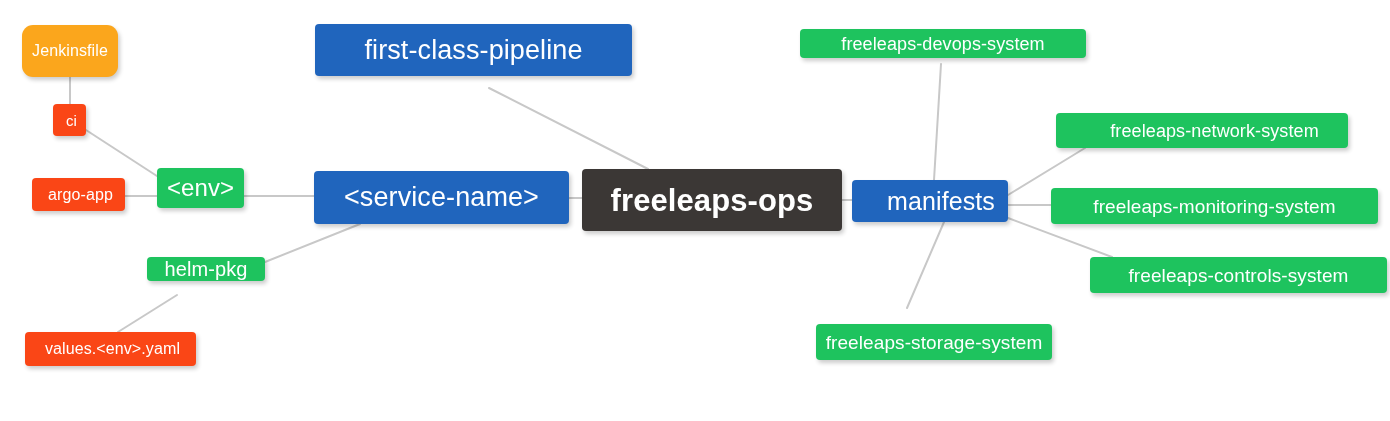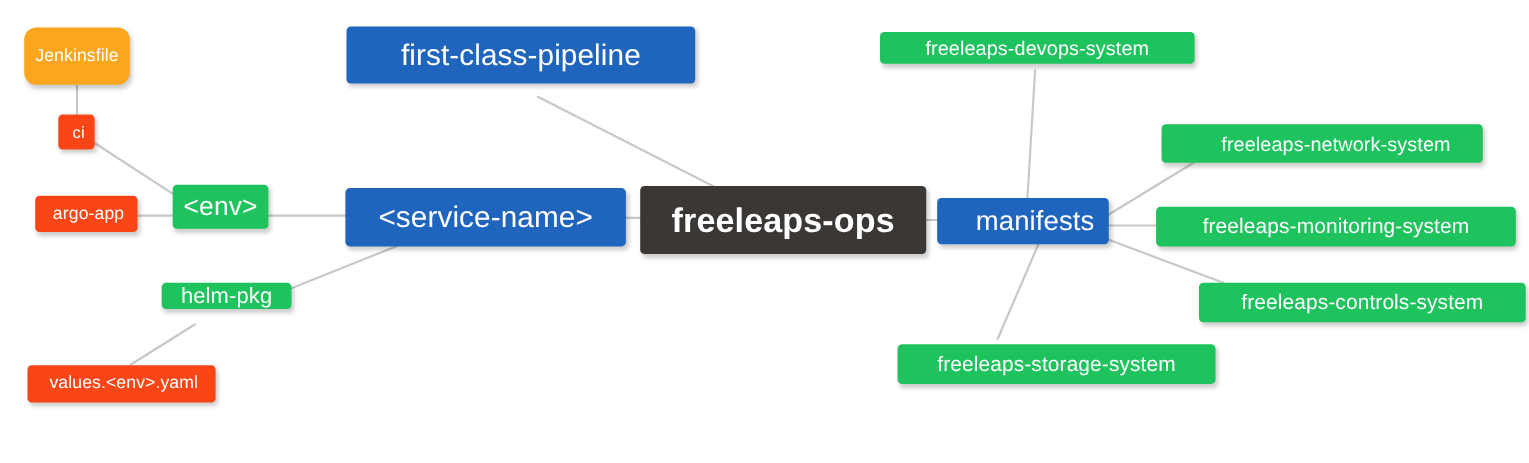--- a/index.html
+++ b/index.html
@@ -76,15 +76,15 @@
       <div class="node n-green" style="left: 147px; top: 257px; width: 118px; height: 24px; font-size: 20px;">helm-pkg</div>
       <div class="node n-red" style="left: 25px; top: 332px; width: 171px; height: 34px; font-size: 16px;">values.&lt;env&gt;.yaml</div>
       <div class="node n-blue" style="left: 314px; top: 171px; width: 255px; height: 53px; font-size: 27px;">&lt;service-name&gt;</div>
       <div class="node n-blue" style="left: 315px; top: 24px; width: 317px; height: 52px; font-size: 27px;">first-class-pipeline</div>
       <div class="node n-root" style="left: 582px; top: 169px; width: 260px; height: 62px; font-size: 31px;">freeleaps-ops</div>
       <div class="node n-blue" style="left: 852px; top: 180px; width: 156px; height: 42px; font-size: 25px; padding-left: 32px;">manifests</div>
       <div class="node n-green" style="left: 800px; top: 29px; width: 286px; height: 29px; font-size: 18px;">freeleaps-devops-system</div>
       <div class="node n-green" style="left: 1056px; top: 113px; width: 292px; height: 35px; font-size: 18px; padding-left: 35px;">freeleaps-network-system</div>
       <div class="node n-green" style="left: 1051px; top: 188px; width: 327px; height: 36px; font-size: 19px;">freeleaps-monitoring-system</div>
       <div class="node n-green" style="left: 1058px; top: 257px; width: 297px; height: 36px; font-size: 19px; margin-left: 32px;">freeleaps-controls-system</div>
-      <div class="node n-green" style="left: 816px; top: 313px; width: 289px; height: 36px; font-size: 19px;">freeleaps-storage-system</div>
+      <div class="node n-green" style="left: 816px; top: 324px; width: 236px; height: 36px; font-size: 19px;">freeleaps-storage-system</div>
     </div>
 </div>
 
 </body></html>

